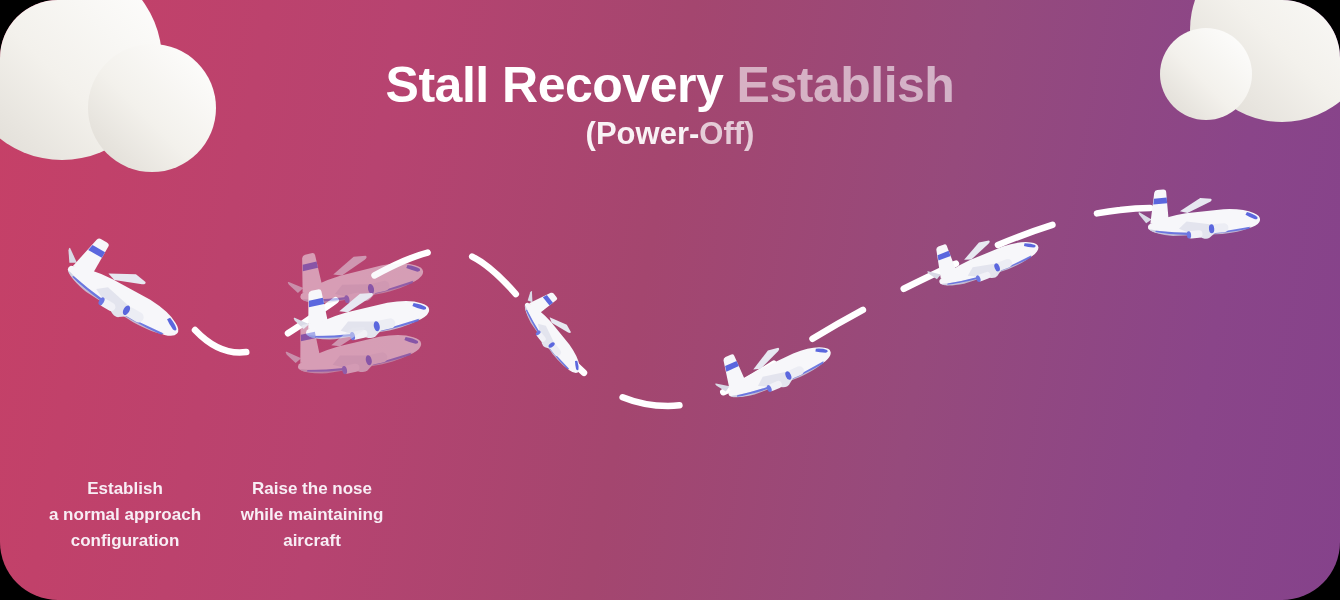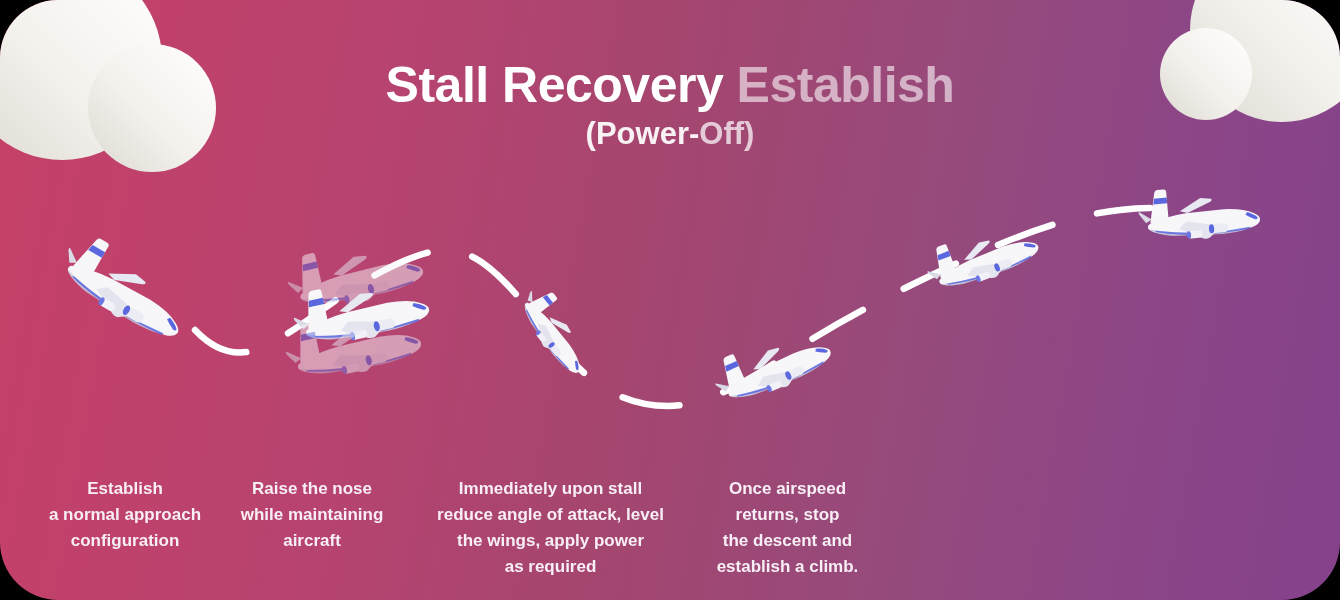--- a/index.html
+++ b/index.html
@@ -122,22 +122,14 @@
   <svg class="plane" style="left:1138px;top:184px;width:124px;height:61px;transform:rotate(-5deg);" viewBox="0 0 150 74">
       <use href="#plane-shape"></use>
     </svg>
 
   <div class="caption cap-1">Establish
 a normal approach
 configuration</div>
   <div class="caption cap-2">Raise the nose
 while maintaining
 aircraft</div>
-  <div class="caption cap-3">Immediately upon stall
-reduce angle of attack, level
-the wings, apply power
-as required</div>
-  <div class="caption cap-4">Once airspeed
-returns, stop
-the descent and
-establish a climb.</div>
 
 </div>
 
 </body></html>

